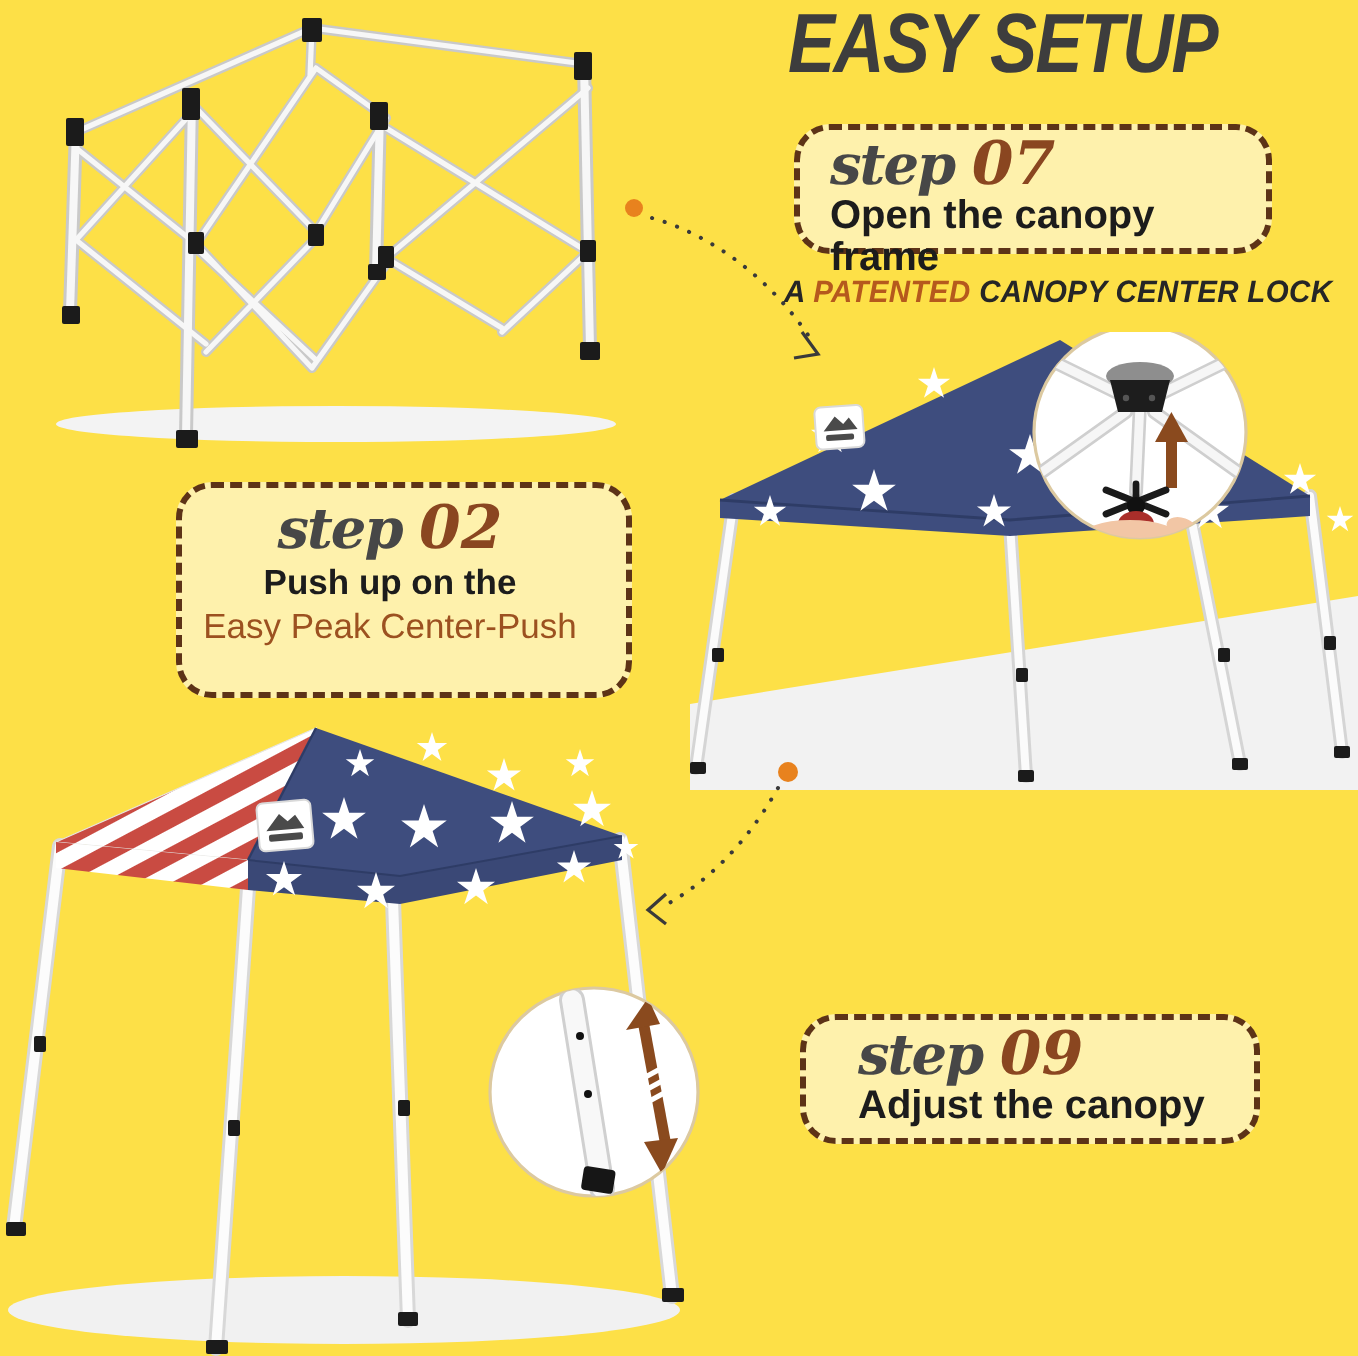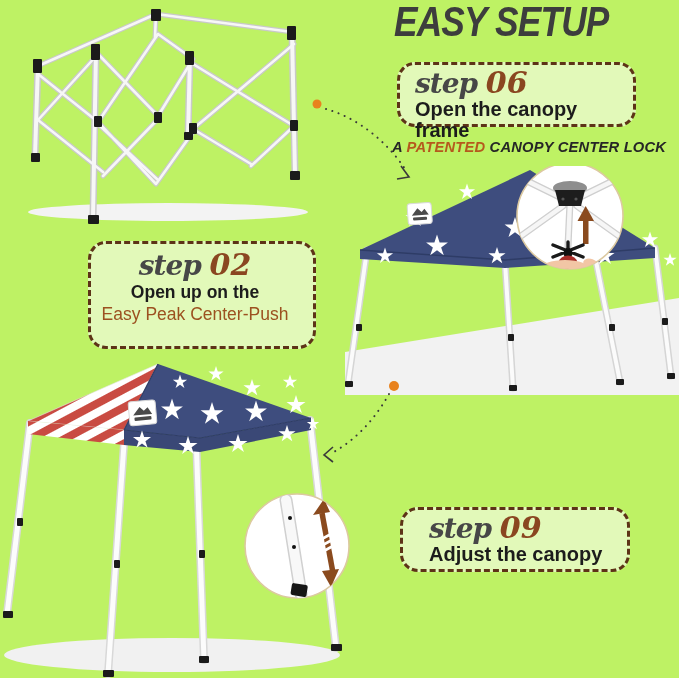--- a/index.html
+++ b/index.html
@@ -1,17 +1,17 @@
 <!DOCTYPE html>
 <html><head>
 <meta charset="utf-8">
 <style>
   html,body{margin:0;padding:0;background:#ffffff;}
   .canvas{
-    position:relative;width:679px;height:678px;background:#bef264;overflow:hidden;
+    position:relative;width:679px;height:678px;background:#fde047;overflow:hidden;
     font-family:"Liberation Sans",sans-serif;
   }
   .abs{position:absolute;}
   
   .title{
     left:394px;top:-2px;width:300px;
     font-size:42px;font-weight:700;font-style:italic;color:#3d3d3d;
     letter-spacing:-1px;transform:scaleX(0.84);transform-origin:left top;
     white-space:nowrap;z-index:4;
   }
@@ -252,34 +252,34 @@
             <line x1="322" y1="192" x2="333" y2="186"></line>
           </g>
         </g>
       </g>
     </g>
   </svg>
 
   <div class="abs title">EASY SETUP</div>
 
   <div class="abs step-box" id="step1">
-    <div class="step-head"><span>step</span> <span class="num">06</span></div>
+    <div class="step-head"><span>step</span> <span class="num">07</span></div>
     <div class="step-text">Open the canopy frame</div>
   </div>
 
   <div class="abs patented">
     <span>A</span>
     <span class="pat">PATENTED</span>
     <span>CANOPY CENTER LOCK</span>
   </div>
 
   <div class="abs step-box" id="step2">
     <div class="step-head"><span>step</span> <span class="num">02</span></div>
     <div class="step-text">
-      <div>Open up on the</div>
+      <div>Push up on the</div>
       <div class="hl-brown">Easy Peak Center-Push</div>
     </div>
   </div>
 
   <div class="abs step-box" id="step3">
     <div class="step-head"><span>step</span> <span class="num">09</span></div>
     <div class="step-text">Adjust the canopy</div>
   </div>
 
   <svg class="abs arrows" width="679" height="678" viewBox="0 0 679 678">

